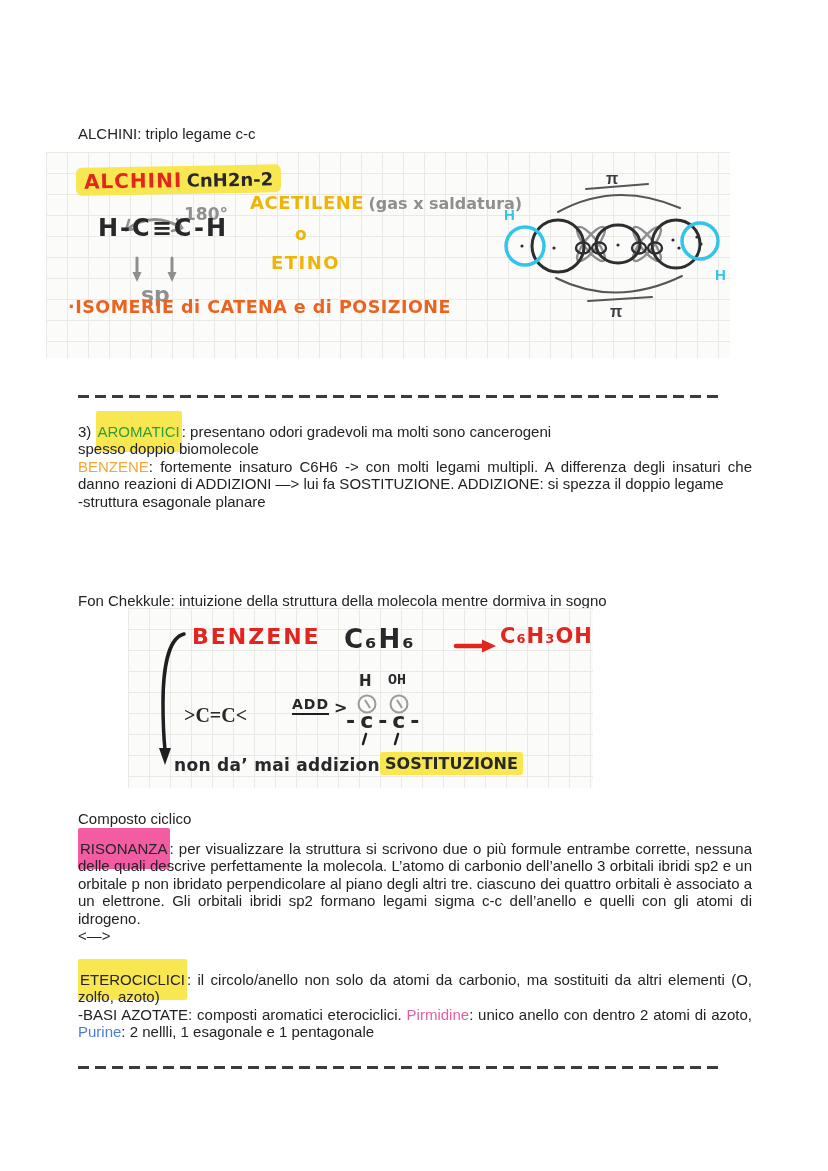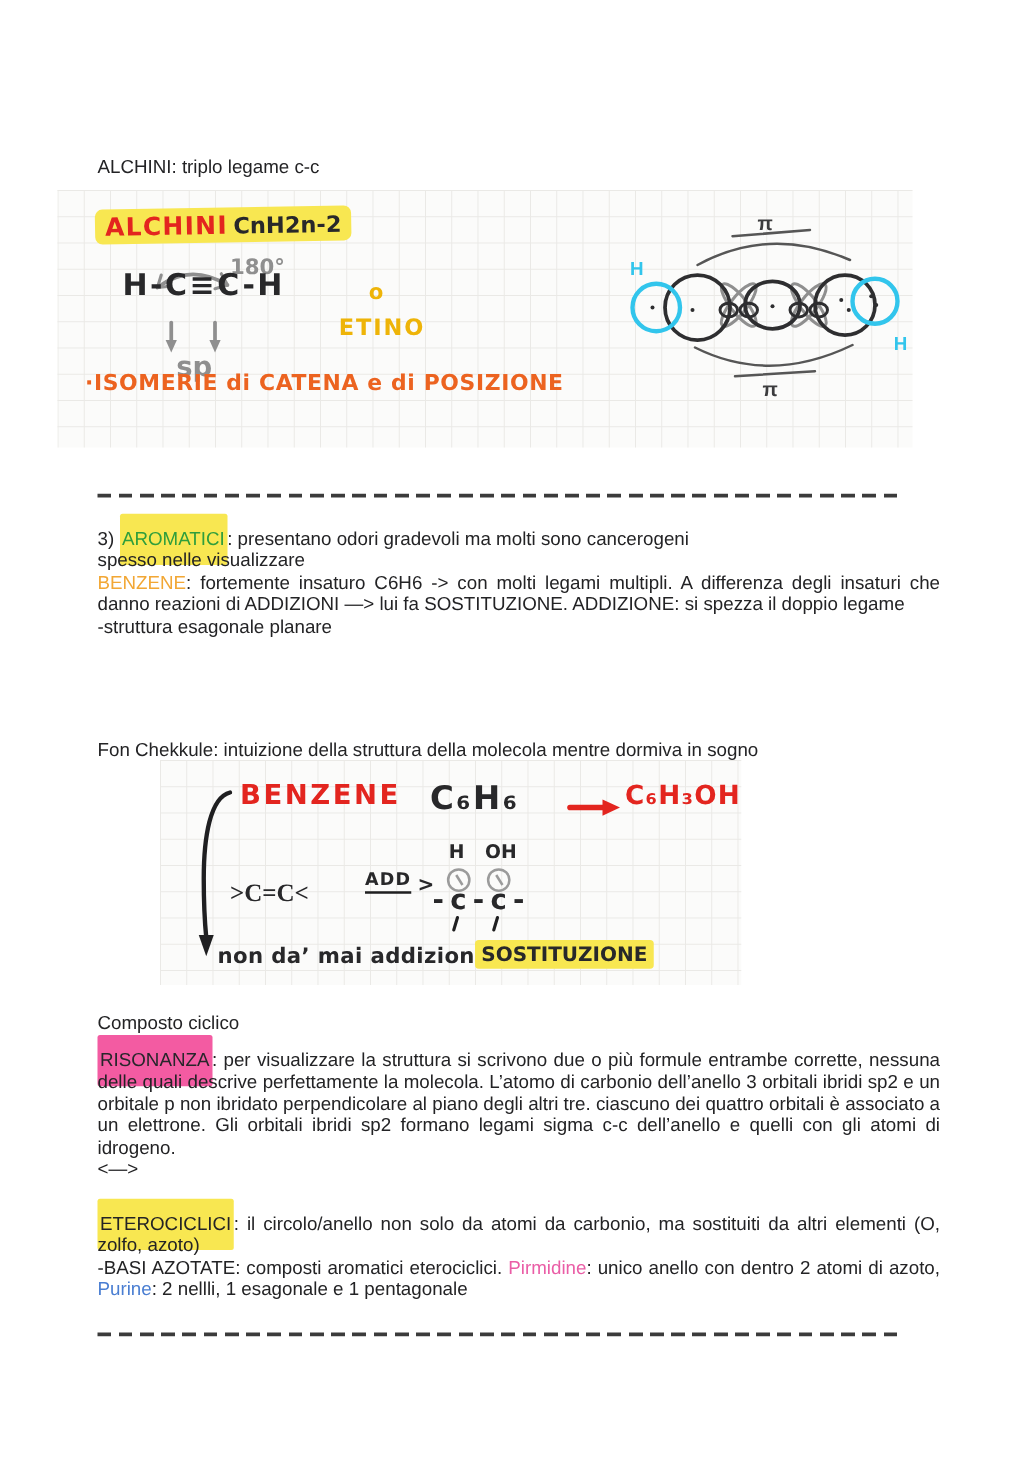--- a/index.html
+++ b/index.html
@@ -57,20 +57,24 @@
 
     <span class="abs hl-pill" style="left:30px;top:14px;">
       <span class="hw hw-red" style="font-size:20px;letter-spacing:1px;">ALCHINI</span>
       <span class="hw hw-ink" style="font-size:18px;">CnH2n-2</span>
     </span>
 
     <span class="abs hw hw-gray" style="left:90px;top:52px;font-size:17px;margin-left:48px;">180°</span>
     <span class="abs hw hw-ink" style="left:52px;top:62px;font-size:24px;letter-spacing:2px;">H-C≡C-H</span>
     <span class="abs hw hw-gray" style="left:95px;top:130px;font-size:22px;">sp</span>
 
+    <span class="abs" style="left:204px;top:40px;">
+      <span class="hw hw-gold" style="font-size:18px;letter-spacing:0.5px;">ACETILENE</span>
+      <span class="hw hw-gray" style="font-size:16px;">(gas x saldatura)</span>
+    </span>
     <span class="abs hw hw-gold" style="left:249px;top:72px;font-size:17px;">o</span>
     <span class="abs hw hw-gold" style="left:225px;top:100px;font-size:18px;letter-spacing:1.5px;">ETINO</span>
     <span class="abs hw hw-orange" style="left:22px;top:145px;font-size:17.5px;letter-spacing:0.5px;">·ISOMERIE di CATENA e di POSIZIONE</span>
 
     <svg class="abs" style="left:448px;top:16px;" width="240" height="150" viewBox="0 0 240 150">
       <g stroke="#565656" stroke-width="2" fill="none" stroke-linecap="round">
         <path d="M 64,44 Q 122,12 186,40"></path>
         <path d="M 92,21 L 154,16"></path>
         <path d="M 62,110 Q 122,140 188,108"></path>
         <path d="M 94,133 L 158,129"></path>
@@ -107,21 +111,21 @@
       <text x="221" y="112" fill="#32c5ec" font-size="15" font-weight="bold">H</text>
       <text x="112" y="16" fill="#3c3c3e" font-size="16" font-weight="bold">π</text>
       <text x="116" y="149" fill="#3c3c3e" font-size="16" font-weight="bold">π</text>
     </svg>
   </div>
 
   <div class="sep" style="left:78px;top:395px;"></div>
 
   <p class="typed para" style="left:78px;top:423px;">
     <span>3) </span><mark class="hl-yellow green-text">AROMATICI</mark><span>: presentano odori gradevoli ma molti sono cancerogeni</span><br>
-    <span>spesso nelle visualizzare</span><br>
+    <span>spesso doppio biomolecole</span><br>
     <span class="orange-text">BENZENE</span><span>: fortemente insaturo C6H6 -&gt; con molti legami multipli. A differenza degli insaturi che danno reazioni di ADDIZIONI —&gt; lui fa SOSTITUZIONE. ADDIZIONE: si spezza il doppio legame</span><br>
     <span>-struttura esagonale planare</span>
   </p>
 
 
   <div class="typed" style="left:78px;top:592px;">Fon Chekkule: intuizione della struttura della molecola mentre dormiva in sogno</div>
 
   <div class="grid-bg" style="left:128px;top:608px;width:465px;height:180px;">
 
     <svg class="abs" style="left:0;top:0;" width="465" height="180" viewBox="0 0 465 180">
@@ -147,21 +151,21 @@
 
     <span class="abs hw hw-red" style="left:64px;top:16px;font-size:22px;letter-spacing:2px;">BENZENE</span>
     <span class="abs hw hw-ink" style="left:216px;top:16px;font-size:26px;letter-spacing:2px;">C₆H₆</span>
     <span class="abs hw hw-red" style="left:372px;top:16px;font-size:21px;letter-spacing:1px;">C₆H₃OH</span>
 
     <span class="abs hw hw-ink" style="left:56px;top:96px;font-size:20px;font-family:Liberation Serif, serif;">&gt;C=C&lt;</span>
     <span class="abs hw hw-ink add-underline" style="left:164px;top:88px;font-size:14px;letter-spacing:1px;">ADD</span>
     <span class="abs hw hw-ink" style="left:206px;top:90px;font-size:16px;">&gt;</span>
 
     <span class="abs hw hw-ink" style="left:231px;top:64px;font-size:15px;">H</span>
-    <span class="abs hw hw-ink" style="left:260px;top:64px;font-size:15px;">OH</span>
+    <span class="abs hw hw-ink" style="left:260px;top:64px;font-size:15px;font-family:Liberation Mono, monospace;">OH</span>
     <span class="abs hw hw-ink" style="left:218px;top:100px;font-size:22px;letter-spacing:5px;">-c-c-</span>
 
     <span class="abs hw hw-ink" style="left:46px;top:147px;font-size:17px;letter-spacing:0.3px;">non da’ mai addizione ma</span>
     <span class="abs hw hw-ink sost-hl" style="left:252px;top:144px;font-size:16px;">SOSTITUZIONE</span>
   </div>
 
   <div class="typed" style="left:78px;top:810px;">Composto ciclico</div>
 
   <p class="typed para" style="left:78px;top:840px;">
     <mark class="hl-pink">RISONANZA</mark><span>: per visualizzare la struttura si scrivono due o più formule entrambe corrette, nessuna delle quali descrive perfettamente la molecola. L’atomo di carbonio dell’anello 3 orbitali ibridi sp2 e un orbitale p non ibridato perpendicolare al piano degli altri tre. ciascuno dei quattro orbitali è associato a un elettrone. Gli orbitali ibridi sp2 formano legami sigma c-c dell’anello e quelli con gli atomi di idrogeno.</span><br>

